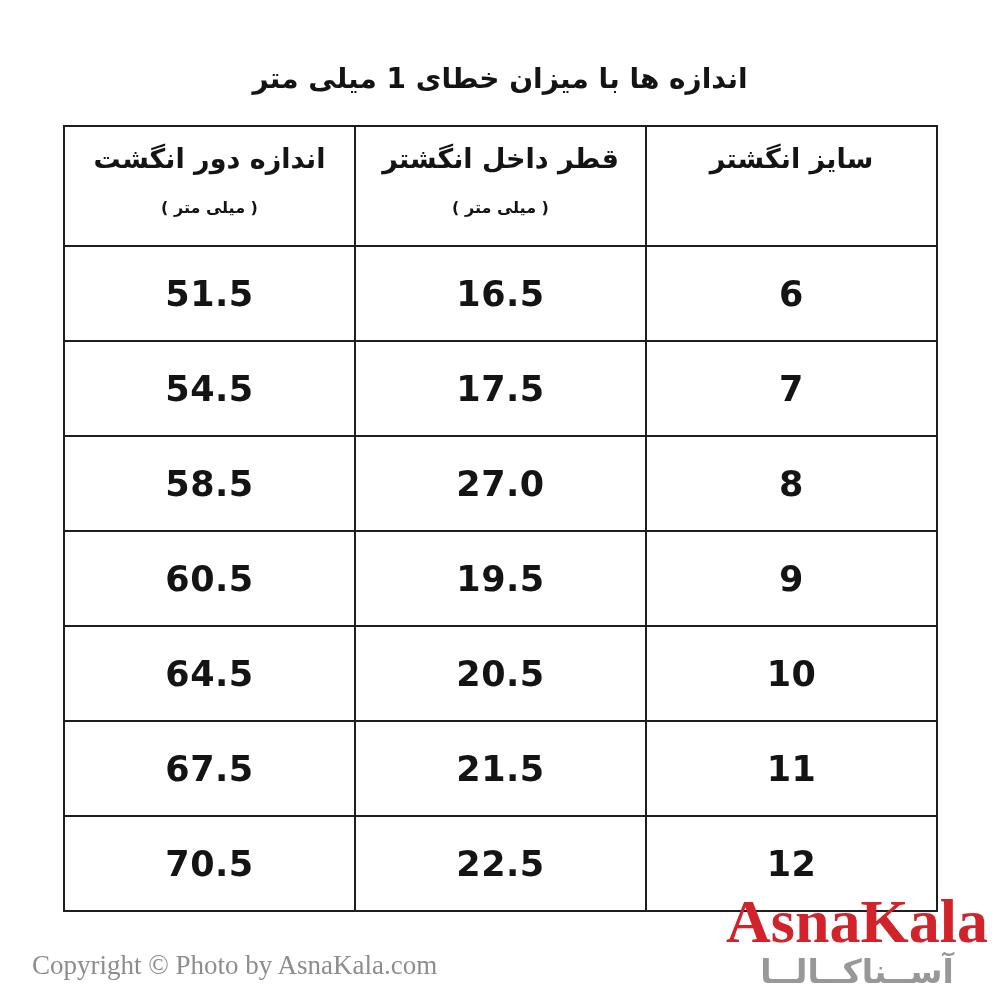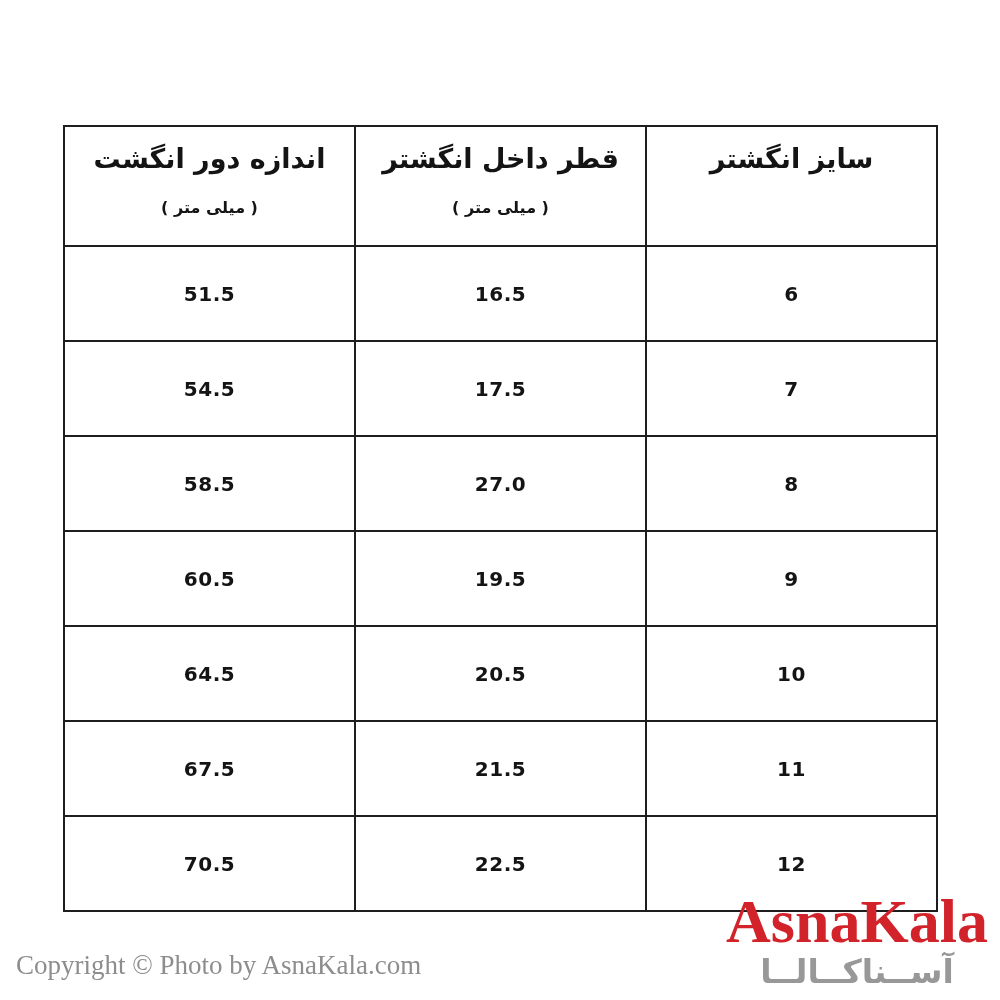--- a/index.html
+++ b/index.html
@@ -50,21 +50,21 @@
   .h-unit {
     margin-top: 24px;
     font-size: 16px;
     font-weight: bold;
     color: #141414;
   }
   .ring-table td {
     height: 91px;
     text-align: center;
     vertical-align: middle;
-    font-size: 20px;
+    font-size: 35px;
     font-weight: bold;
     color: #141414;
     letter-spacing: 0.5px;
   }
   .logo {
     position: absolute;
     top: 889px;
     right: 12px;
     width: 262px;
     text-align: center;
@@ -77,32 +77,33 @@
     letter-spacing: 0px;
   }
   .logo-fa {
     font-size: 33px;
     font-weight: bold;
     margin-top: 1px;
     letter-spacing: 1px;
   }
   .copyright {
     position: absolute;
-    left: 16px;
+    left: 32px;
     top: 950px;
     font-family: "Liberation Serif", serif;
     font-size: 27px;
     color: #8d8d8d;
   }
 </style>
 </head>
 <body>
 
 <div class="page">
 
+  <div class="title" dir="rtl">اندازه ها با میزان خطای 1 میلی متر</div>
 
   <table class="ring-table" dir="rtl">
     <thead>
       <tr>
         <th>
           <div class="h-main">سایز انگشتر</div>
           <div class="h-unit"></div>
         </th>
         <th>
           <div class="h-main">قطر داخل انگشتر</div>

